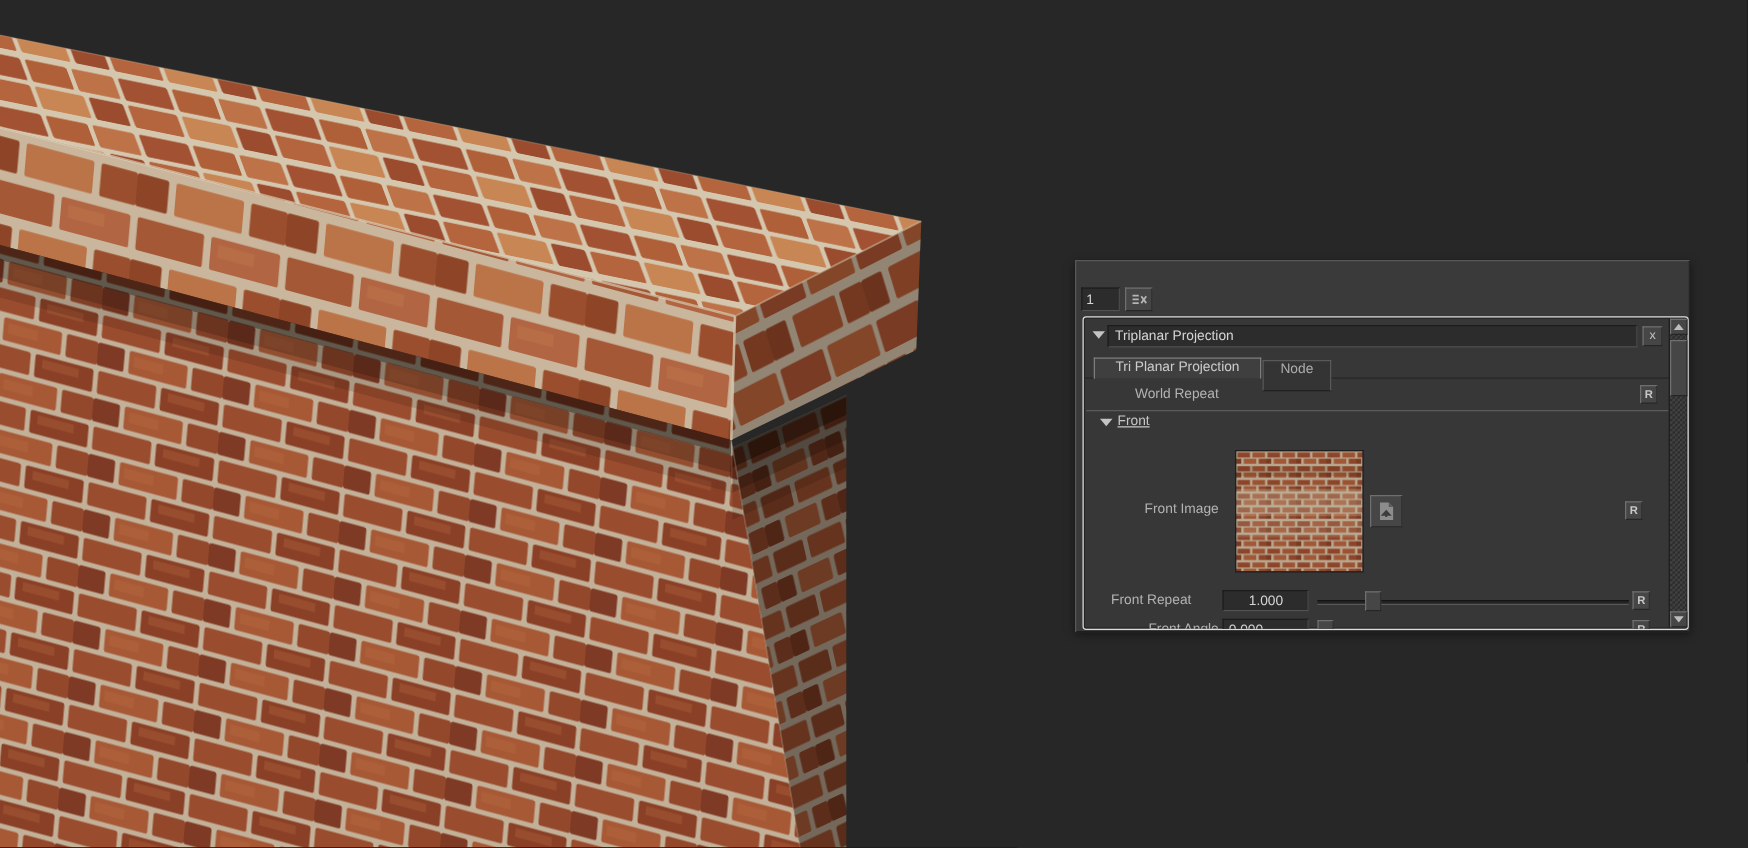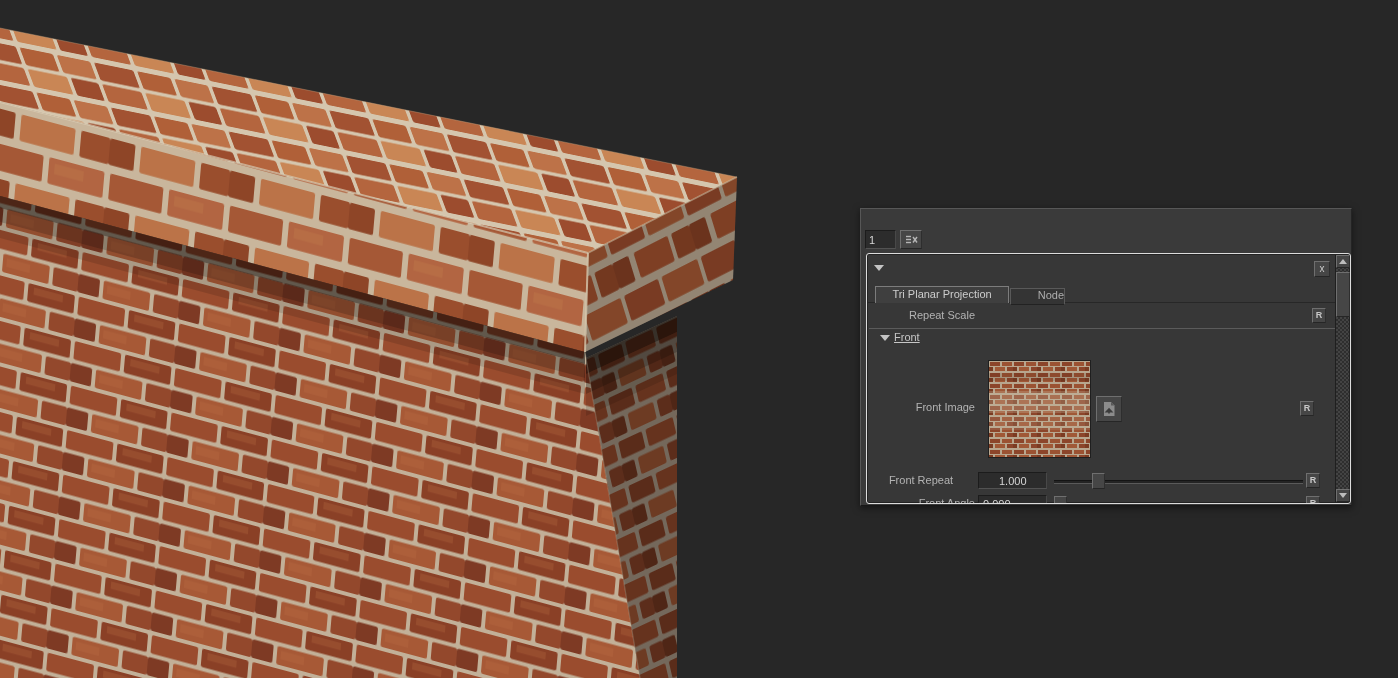--- a/index.html
+++ b/index.html
@@ -40,22 +40,22 @@
            box-shadow:inset 0 0 0 1px #232323;}
   .lbl{position:absolute;width:108px;text-align:right;font-size:11px;color:#b3b3b3;white-space:nowrap;}
   .tri-down{width:0;height:0;border-left:5px solid transparent;border-right:5px solid transparent;
             border-top:6px solid #c4c4c4;position:absolute;}
   .name-input{position:absolute;left:19px;top:6px;width:424px;height:18px;padding:0 5px;outline:none;}
   .xbtn{position:absolute;left:447px;top:7px;width:16px;height:16px;font-size:10px;line-height:13px;
         text-align:center;cursor:default;}
   .tab{position:absolute;font-size:11px;text-align:center;cursor:default;}
   .tab.active{left:8px;top:32px;width:134px;height:17px;line-height:15px;background:#3f3f3f;
               border:1px solid #7c7c7c;border-bottom:none;color:#cdcdcd;z-index:2;}
-  .tab.inactive{left:143px;top:34px;width:55px;height:17px;line-height:13px;background:#343434;
-                border:1px solid #595959;border-bottom-color:#222;color:#aeaeae;text-align:right;}
+  .tab.inactive{left:143px;top:34px;width:55px;height:25px;line-height:13px;background:#343434;
+                border:1px solid #595959;border-bottom-color:#222;color:#aeaeae;}
   .tabs-baseline{position:absolute;left:1px;top:48px;width:468px;border-top:1px solid #272727;}
   .field{position:absolute;padding:0 4px;outline:none;}
   .rbtn{position:absolute;width:14px;height:15px;font-size:9px;font-weight:bold;text-align:center;
         line-height:13px;cursor:default;}
   .section-line{position:absolute;left:2px;top:74px;width:466px;border-top:1px solid #5b5b5b;}
   .sec-label{position:absolute;font-size:11px;color:#c6c6c6;text-decoration:underline;}
   .thumb-img{position:absolute;left:121px;top:106px;width:103px;height:98px;border:1px solid #1f1f1f;}
   .load-btn{position:absolute;left:229px;top:142px;width:26px;height:26px;display:flex;
             align-items:center;justify-content:center;cursor:default;}
   .track{position:absolute;height:4px;background:#242424;border-top:1px solid #141414;
@@ -161,27 +161,28 @@
           <line x1="1" y1="7.5" x2="6" y2="7.5"></line>
           <line x1="8" y1="2" x2="12" y2="7.5"></line>
             <line x1="12" y1="2" x2="8" y2="7.5"></line>
         </g>
       </svg>
     </span>
 
     <div class="content">
 
       <span class="tri-down" style="left:7px;top:11px;"></span>
+      <input class="sunken name-input" value="Triplanar Projection" style="">
       <span class="raised xbtn">x</span>
 
       <span class="tabs-baseline"></span>
       <span class="tab active">Tri Planar Projection</span>
       <span class="tab inactive">Node</span>
 
-      <span class="lbl" style="left:0;top:55px;">Repeat Scale</span>
+      <span class="lbl" style="left:0;top:55px;">World Repeat</span>
       <span class="raised rbtn" style="left:445px;top:54px;">R</span>
 
       <span class="section-line"></span>
       <span class="tri-down" style="left:13px;top:81px;"></span>
       <span class="sec-label" style="left:27px;top:77px;">Front</span>
 
       <span class="lbl" style="left:0;top:147px;">Front Image</span>
       <span class="thumb-img">
         <svg width="101" height="96" viewBox="0 0 101 96">
           <defs>

